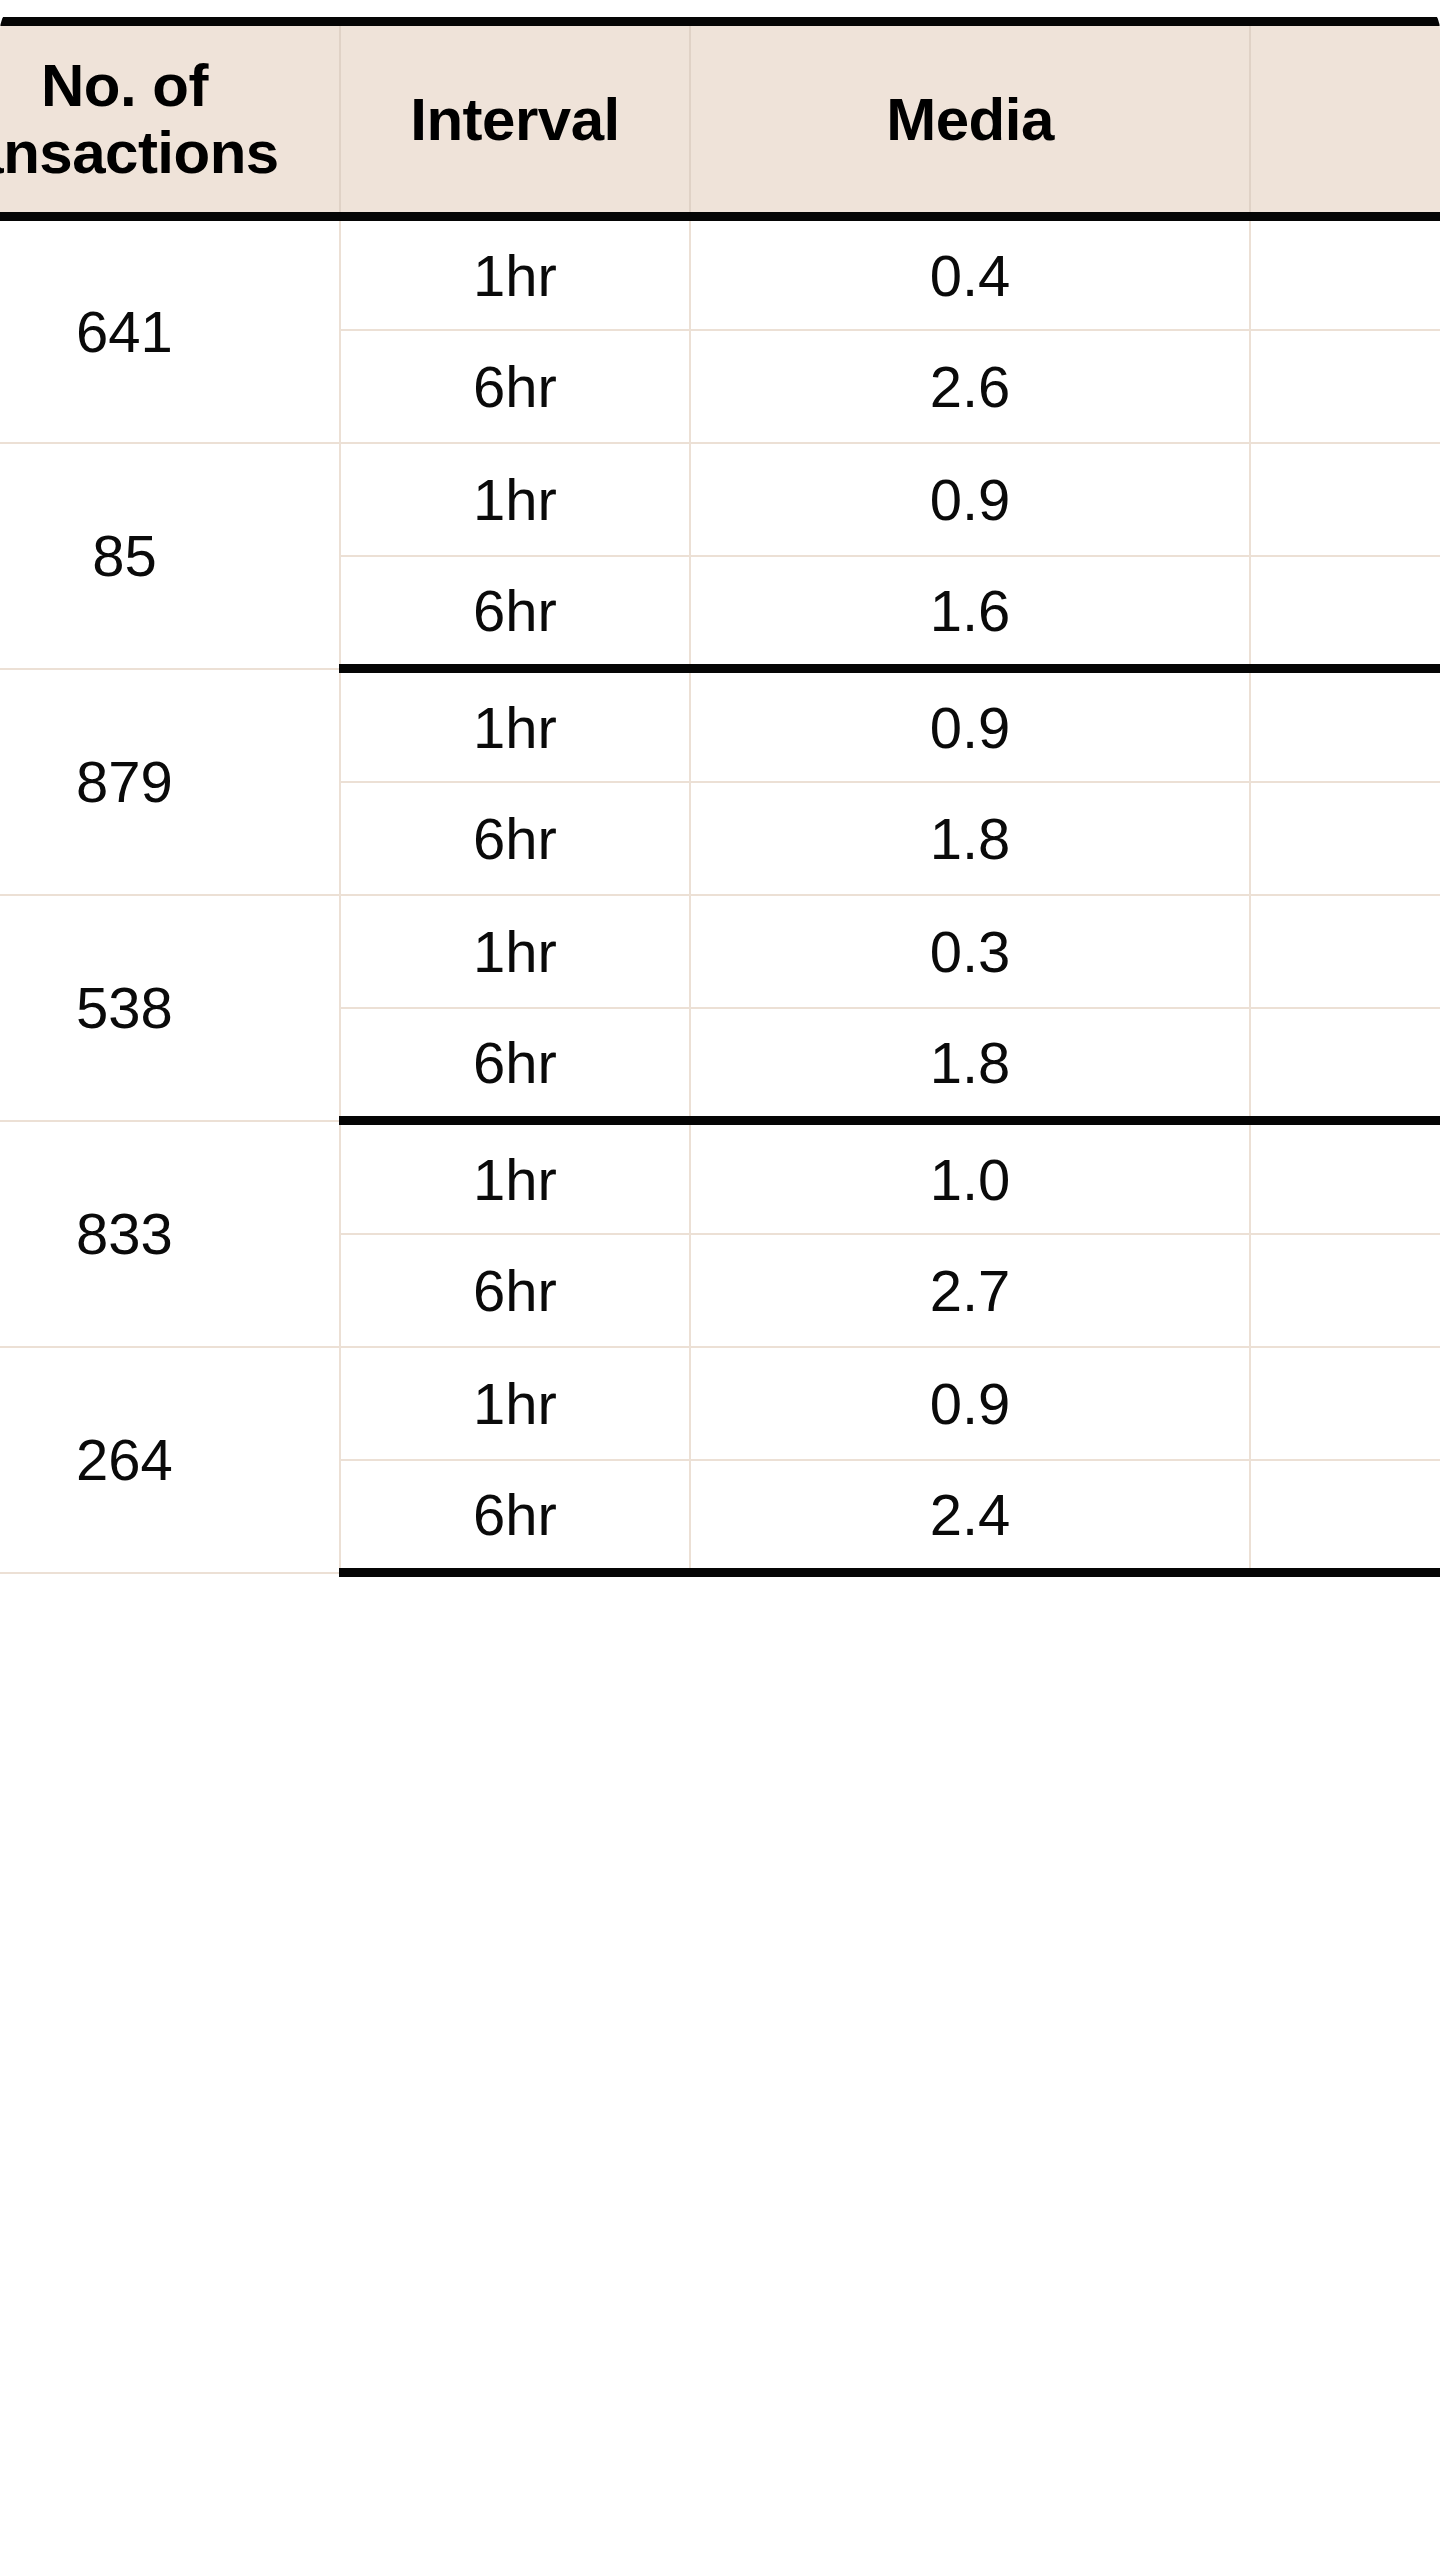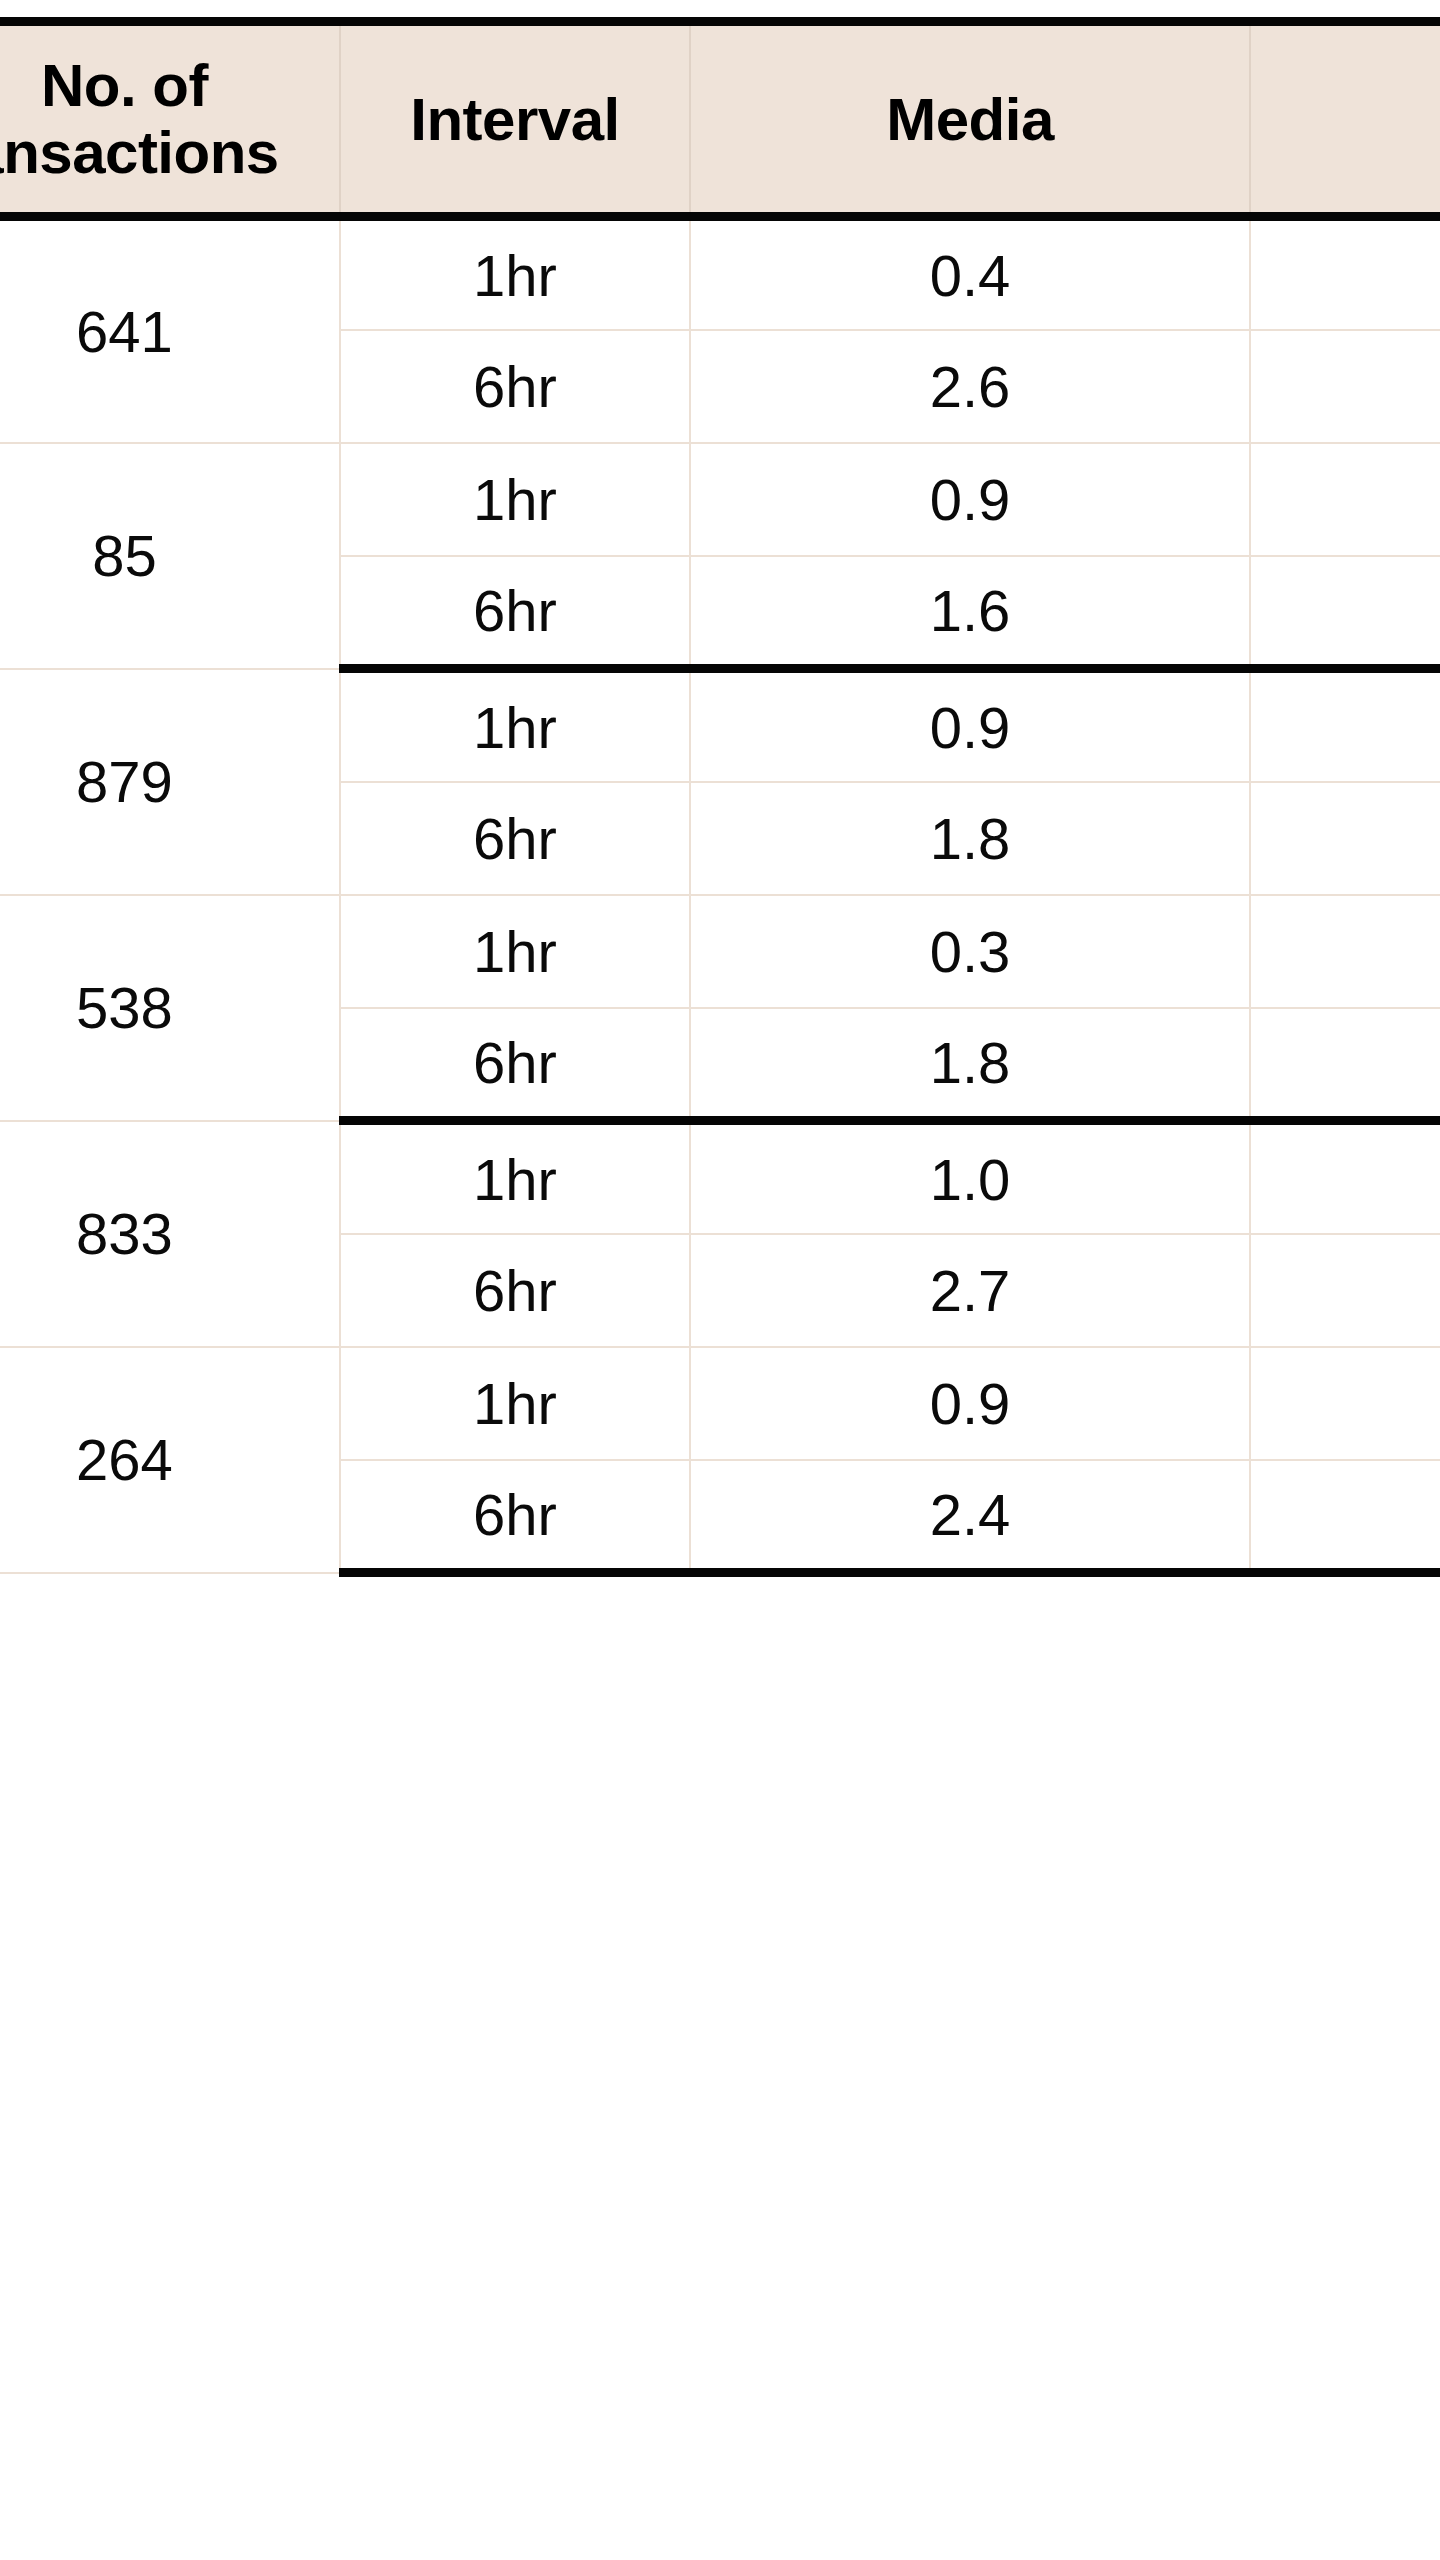--- a/index.html
+++ b/index.html
@@ -14,20 +14,21 @@
     font-family: "Liberation Sans", sans-serif;
   }
 
   
   .viewport {
     position: relative;
     width: 1440px;
     height: 2560px;
     overflow: hidden;
     background: #ffffff;
+    border-radius: 30px;
   }
 
   .table-shift {
     position: absolute;
     top: 17px;
     left: -90px;          
     width: 1900px;        
   }
 
   table.data-table {

